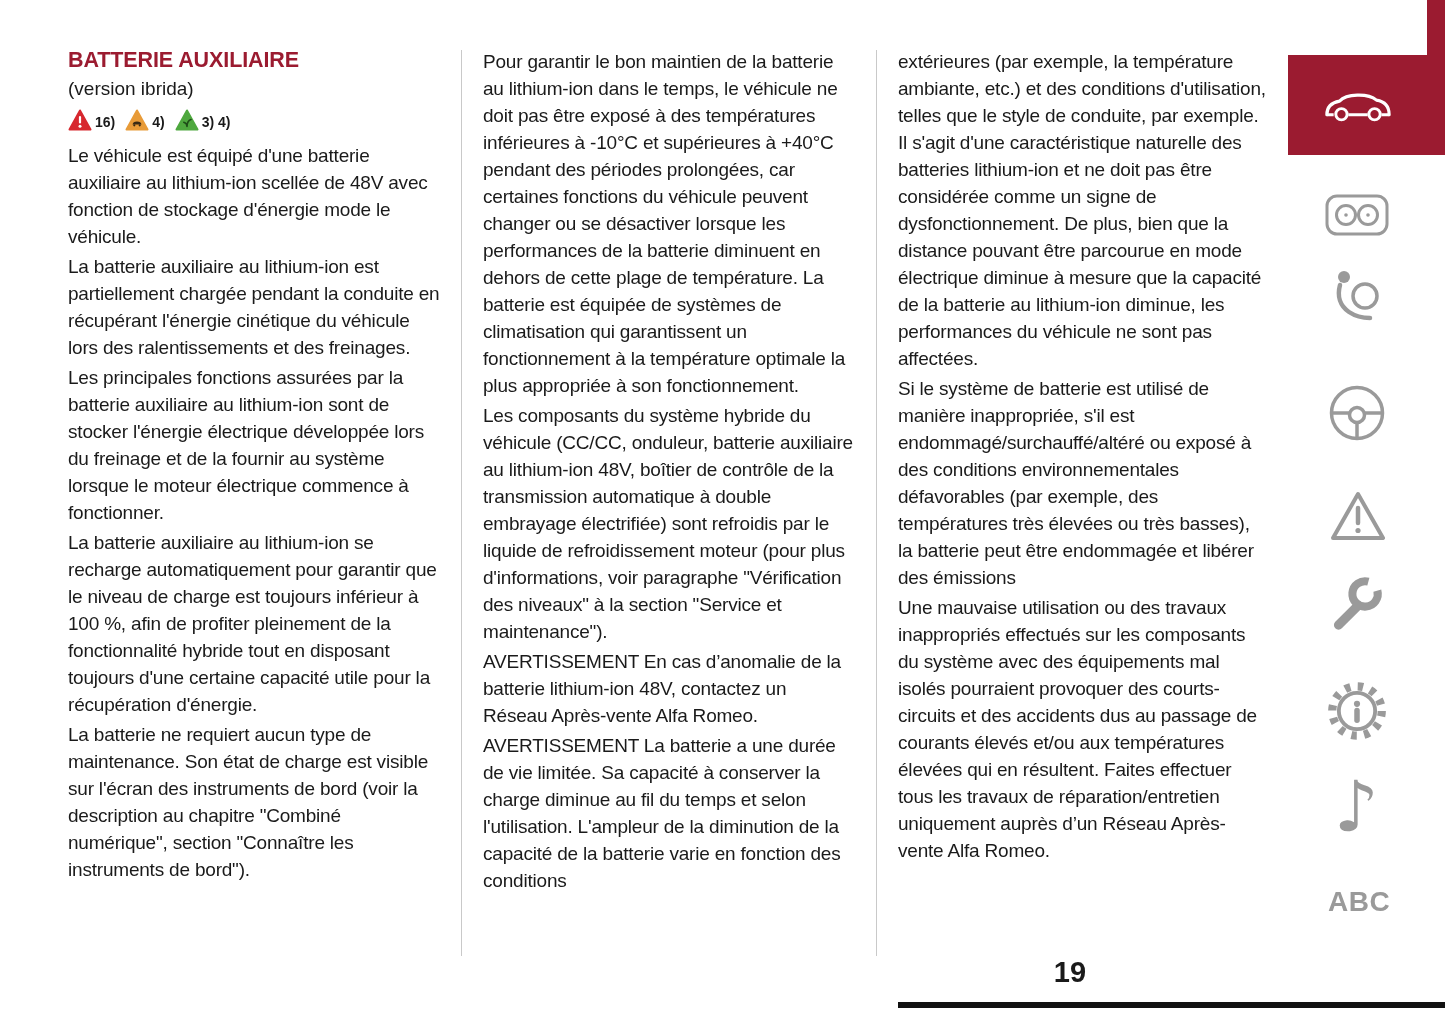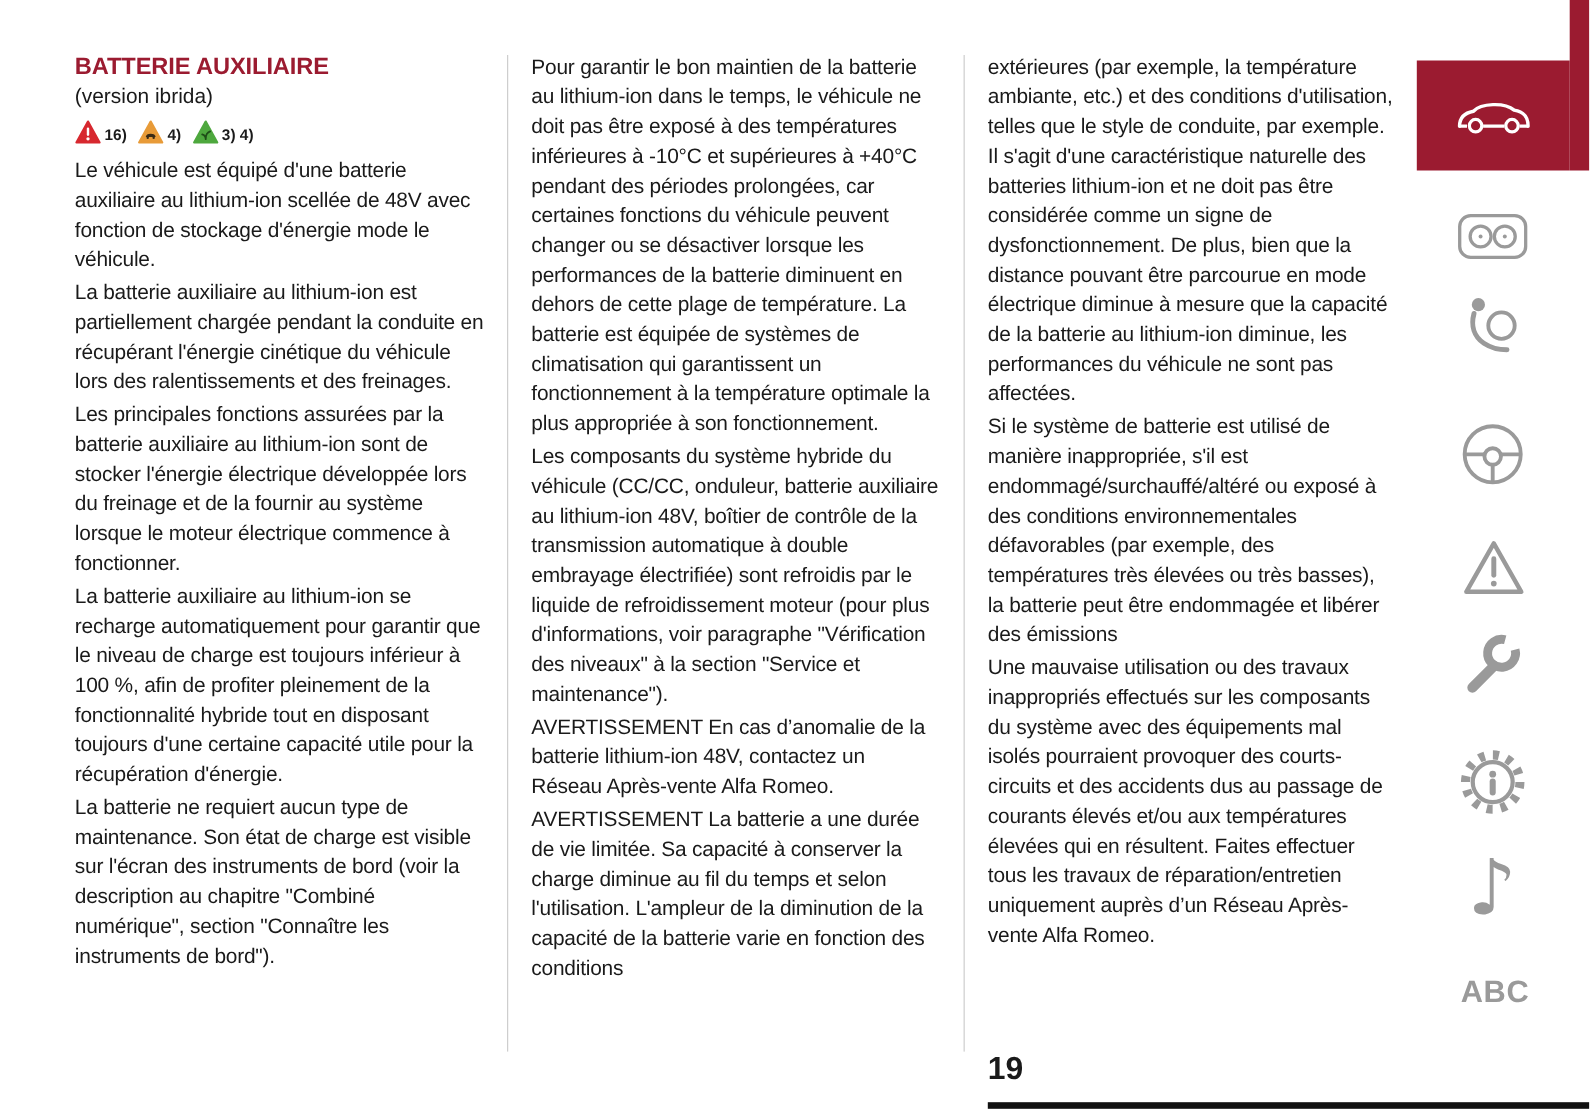--- a/index.html
+++ b/index.html
@@ -30,21 +30,21 @@
   .ico-cluster{left:1325px;top:192px}
   .ico-airbag{left:1327px;top:268px}
   .ico-steering{left:1328px;top:384px}
   .ico-triangle{left:1329px;top:490px}
   .ico-wrench{left:1327px;top:572px}
   .ico-gear{left:1324px;top:678px}
   .ico-note{left:1334px;top:772px}
   .music-note{font-family:"DejaVu Sans",sans-serif;font-size:70px;line-height:1;color:var(--icon_gray,#9a9a9a)}
   .abc{position:absolute;left:1328px;top:886px;font-size:28px;font-weight:700;color:var(--icon_gray,#9a9a9a);letter-spacing:.5px}
 
-  .page-num{position:absolute;left:898px;top:956px;width:344px;text-align:left;font-size:29px;font-weight:700;color:var(--body_text,#1a1a1a)}
+  .page-num{position:absolute;left:898px;top:956px;width:344px;text-align:center;font-size:29px;font-weight:700;color:var(--body_text,#1a1a1a)}
   .footer-rule{position:absolute;left:898px;top:1002px;width:547px;height:6px;background:var(--footer_black,#111111)}
 </style>
 </head>
 <body>
 
 <div class="page">
 
   <section class="col" id="col1">
     <h2 class="heading">BATTERIE AUXILIAIRE</h2>
     <div class="subheading">(version ibrida)</div>

